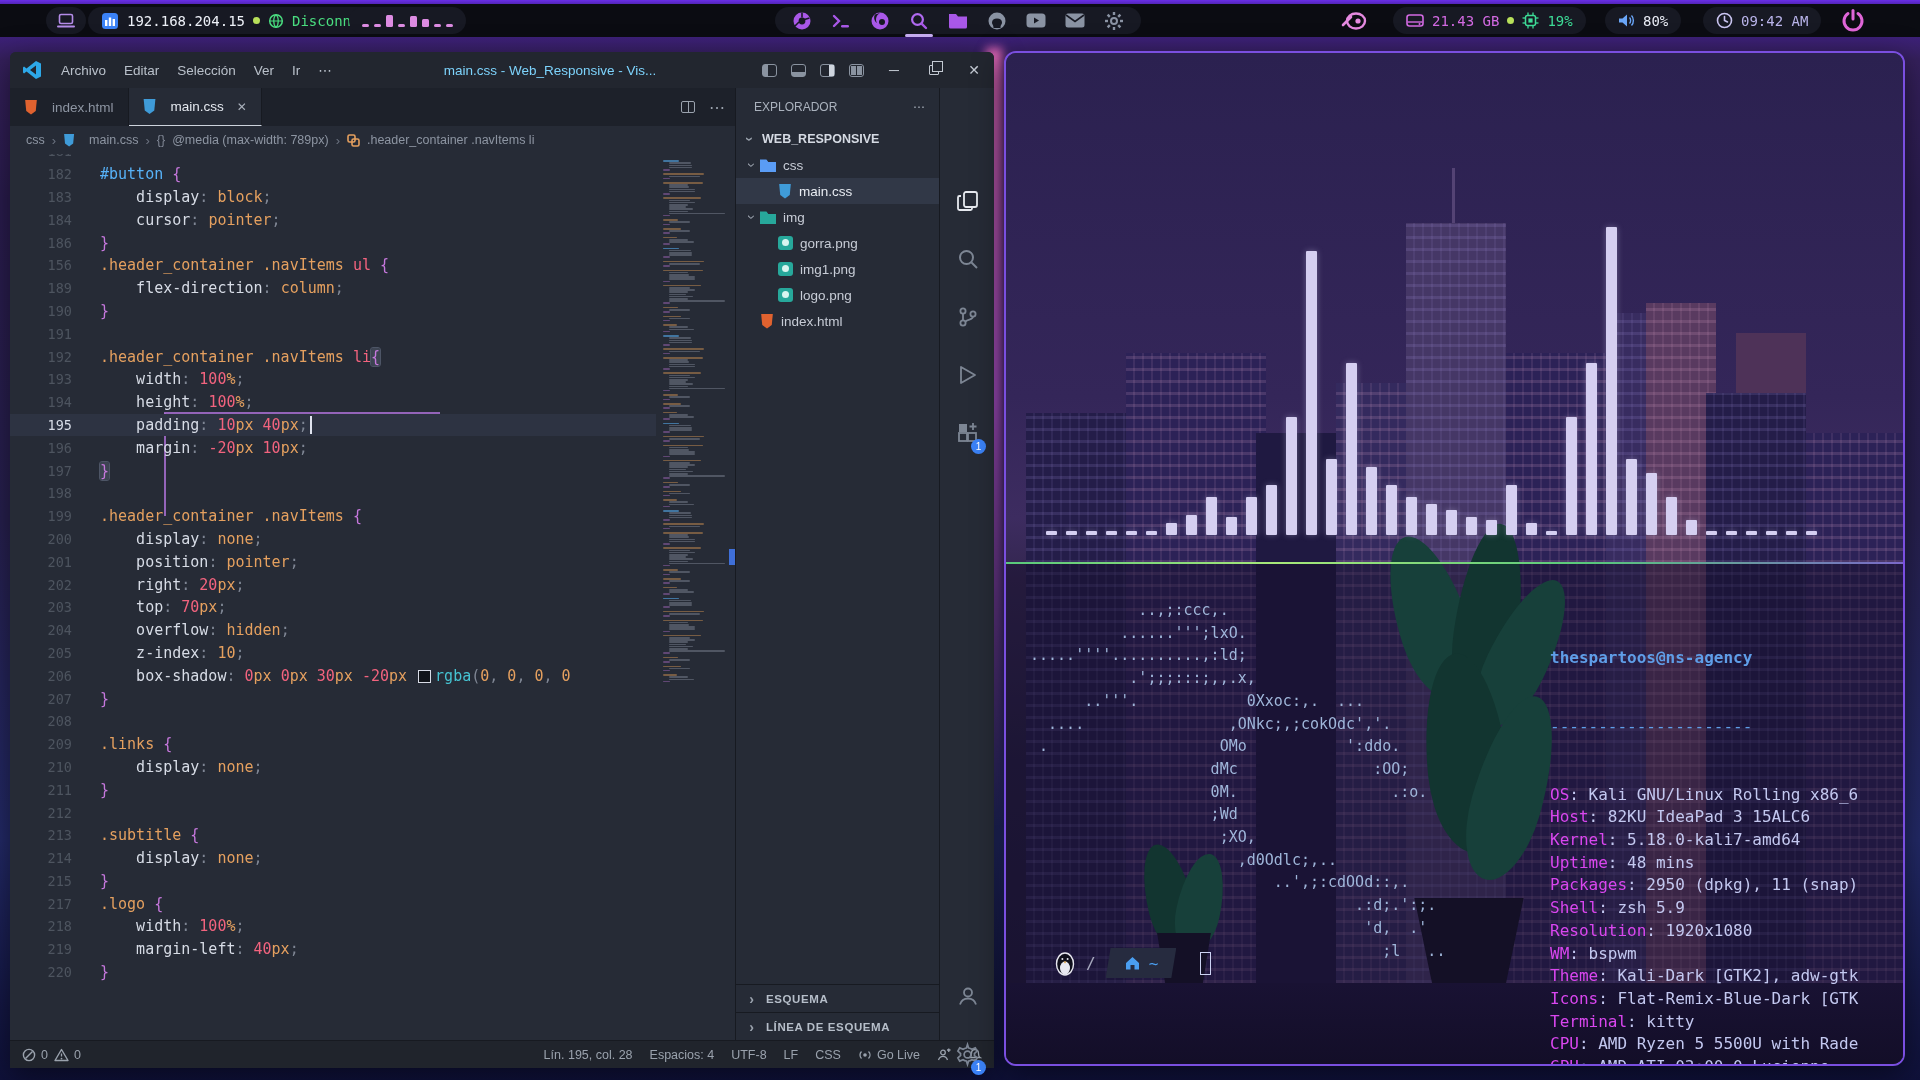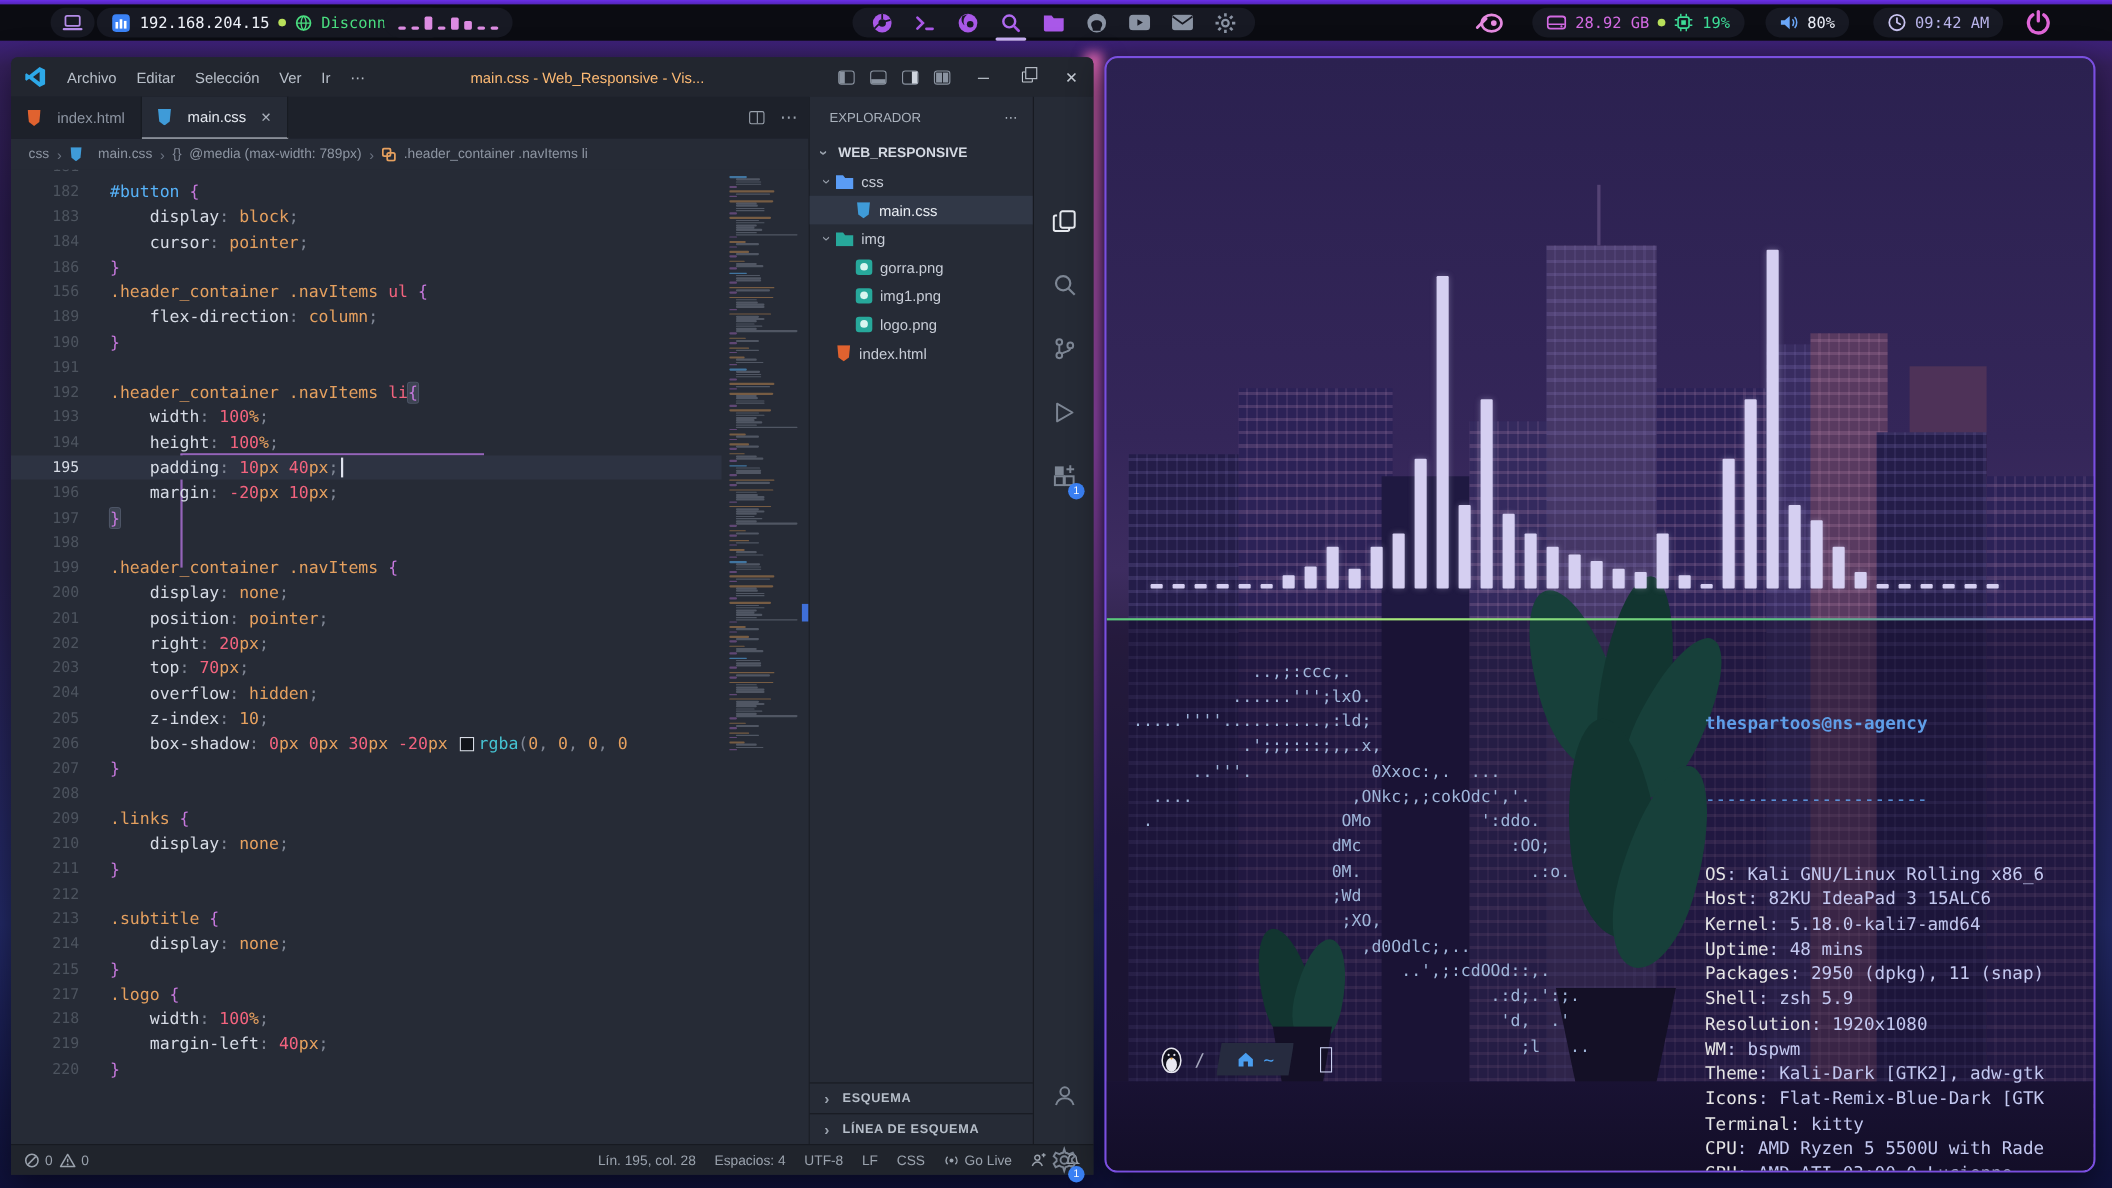--- a/index.html
+++ b/index.html
@@ -20,21 +20,21 @@
 .vol{left:1605px}
 .tim{left:1703px}
 .pwr{left:1840px;background:none;padding:0}
 .dot{width:7px;height:7px;border-radius:50%;background:#b8e05a;display:inline-block}
 .t-ip{color:#eef1f8}.t-disc{color:#4ade80}.t-disk{color:#d36ae2}.t-cpu{color:#3ddc97}.t-vol{color:#e9ecf5}.t-time{color:#b9b4ea}
 
 .vscode{position:absolute;left:10px;top:52px;width:984px;height:1016px;background:#262b36;border-radius:6px 6px 0 0;box-shadow:0 8px 30px rgba(0,0,0,.5);display:flex;flex-direction:column;color:#9aa2ad}
 .titlebar{height:36px;background:#22262f;display:flex;align-items:center;border-radius:6px 6px 0 0;flex:none;font-size:13.5px;color:#b9c0ca;position:relative}
 .vslogo{margin:0 10px 0 12px}
 .menu{padding:0 9px;cursor:default}
-.wtitle{position:absolute;left:374px;width:300px;text-align:center;color:#fdba74;white-space:nowrap}
+.wtitle{position:absolute;left:390px;width:300px;text-align:center;color:#7dd3fc;white-space:nowrap}
 .laygrp{position:absolute;right:130px;display:flex;gap:14px;align-items:center}
 .lic{width:15px;height:13px;border:1.3px solid #8a93a0;border-radius:3px;position:relative}
 .lic.l::before{content:"";position:absolute;left:0;top:0;bottom:0;width:5px;background:#8a93a0}
 .lic.b::before{content:"";position:absolute;left:0;right:0;bottom:0;height:4px;background:#8a93a0}
 .lic.r::before{content:"";position:absolute;right:0;top:0;bottom:0;width:5px;background:#cfd5de}
 .lic.g::before{content:"";position:absolute;inset:1px;background:linear-gradient(90deg,#8a93a0 45%,transparent 45%,transparent 55%,#8a93a0 55%);}
 .winctl{position:absolute;right:0;display:flex;height:36px}
 .wbtn{width:40px;display:flex;align-items:center;justify-content:center;color:#c3c9d2;font-size:14px}
 .restore{width:10px;height:10px;border:1.2px solid #c3c9d2;border-radius:1px;position:relative}
 .restore::after{content:"";position:absolute;left:2px;bottom:2px;width:9px;height:9px;border:1.2px solid #c3c9d2;background:#22262f}
@@ -106,21 +106,21 @@
 .leaf{position:absolute;border-radius:50% 50% 50% 50%/60% 60% 40% 40%;background:#17403a}
 .leaf.d{background:#123530}
 .pot{position:absolute;background:#141026;clip-path:polygon(8% 0,92% 0,78% 100%,22% 100%)}
 .eq{position:absolute;left:40px;top:0;height:482px;display:flex;align-items:flex-end;gap:9px}
 .eqbar{width:11px;background:#d5cff1;border-radius:1px;box-shadow:0 0 6px rgba(213,207,241,.35)}
 .hline{position:absolute;left:0;right:0;top:509px;height:2px;background:linear-gradient(90deg,#58c87c,#a8e87a 30%,#58c87c 65%,#7a68c8)}
 .ascii{position:absolute;left:24px;top:546px;font-family:"DejaVu Sans Mono",monospace;font-size:15px;line-height:22.7px;color:#9fb6da;white-space:pre}
 .fetch{position:absolute;left:544px;top:549px;font-family:"DejaVu Sans Mono",monospace;font-size:16px;line-height:22.7px;white-space:pre;right:0;overflow:hidden}
 .ftitle{color:#5f9ee8;font-weight:bold}
 .fsep2{color:#5f9ee8}
-.flabel{color:#e5e5e5}
+.flabel{color:#d946ef}
 .fsep{color:#c3c8f0}
 .fval{color:#c3c8f0}
 .prompt{position:absolute;left:48px;top:895px;display:flex;align-items:center;gap:10px;font-family:"DejaVu Sans Mono",monospace;font-size:16px}
 .pslash{color:#c9cede;opacity:.8}
 .ppill{background:#262b3f;clip-path:polygon(7% 0,100% 0,93% 100%,0 100%);height:30px;display:flex;align-items:center;gap:8px;padding:0 18px;color:#4a9ef0}
 .pcursor{width:11px;height:23px;border:1.6px solid #ccd2f2;margin-left:14px}
 svg{display:block}
 </style>
 </head>
 <body>
@@ -236,21 +236,21 @@
           <path d="M2 16 L10 8" stroke="#e58ae0" stroke-width="2.6" stroke-linecap="round"></path>
         </svg>
       </span>
 
   <div class="pill sys">
     <svg width="18" height="15" viewBox="0 0 18 15">
           <rect x="1" y="2" width="16" height="11" rx="2.5" fill="none" stroke="#d36ae2" stroke-width="1.6"></rect>
           <line x1="1.5" y1="9" x2="16.5" y2="9" stroke="#d36ae2" stroke-width="1.4"></line>
           <circle cx="13.5" cy="11" r="1" fill="#d36ae2"></circle>
         </svg>
-    <span class="t-disk">28.92 GB</span>
+    <span class="t-disk">21.43 GB</span>
     <span class="dot"></span>
     <svg width="17" height="17" viewBox="0 0 17 17">
           <rect x="3.5" y="3.5" width="10" height="10" rx="2" fill="none" stroke="#3ddc97" stroke-width="1.5"></rect>
           <rect x="6.4" y="6.4" width="4.2" height="4.2" fill="#3ddc97"></rect>
           <g stroke="#3ddc97" stroke-width="1.3">
             <line x1="6" y1="0.5" x2="6" y2="3"></line>
             <line x1="11" y1="0.5" x2="11" y2="3"></line>
             <line x1="6" y1="14" x2="6" y2="16.5"></line>
             <line x1="11" y1="14" x2="11" y2="16.5"></line>
             <line x1="0.5" y1="6" x2="3" y2="6"></line>

